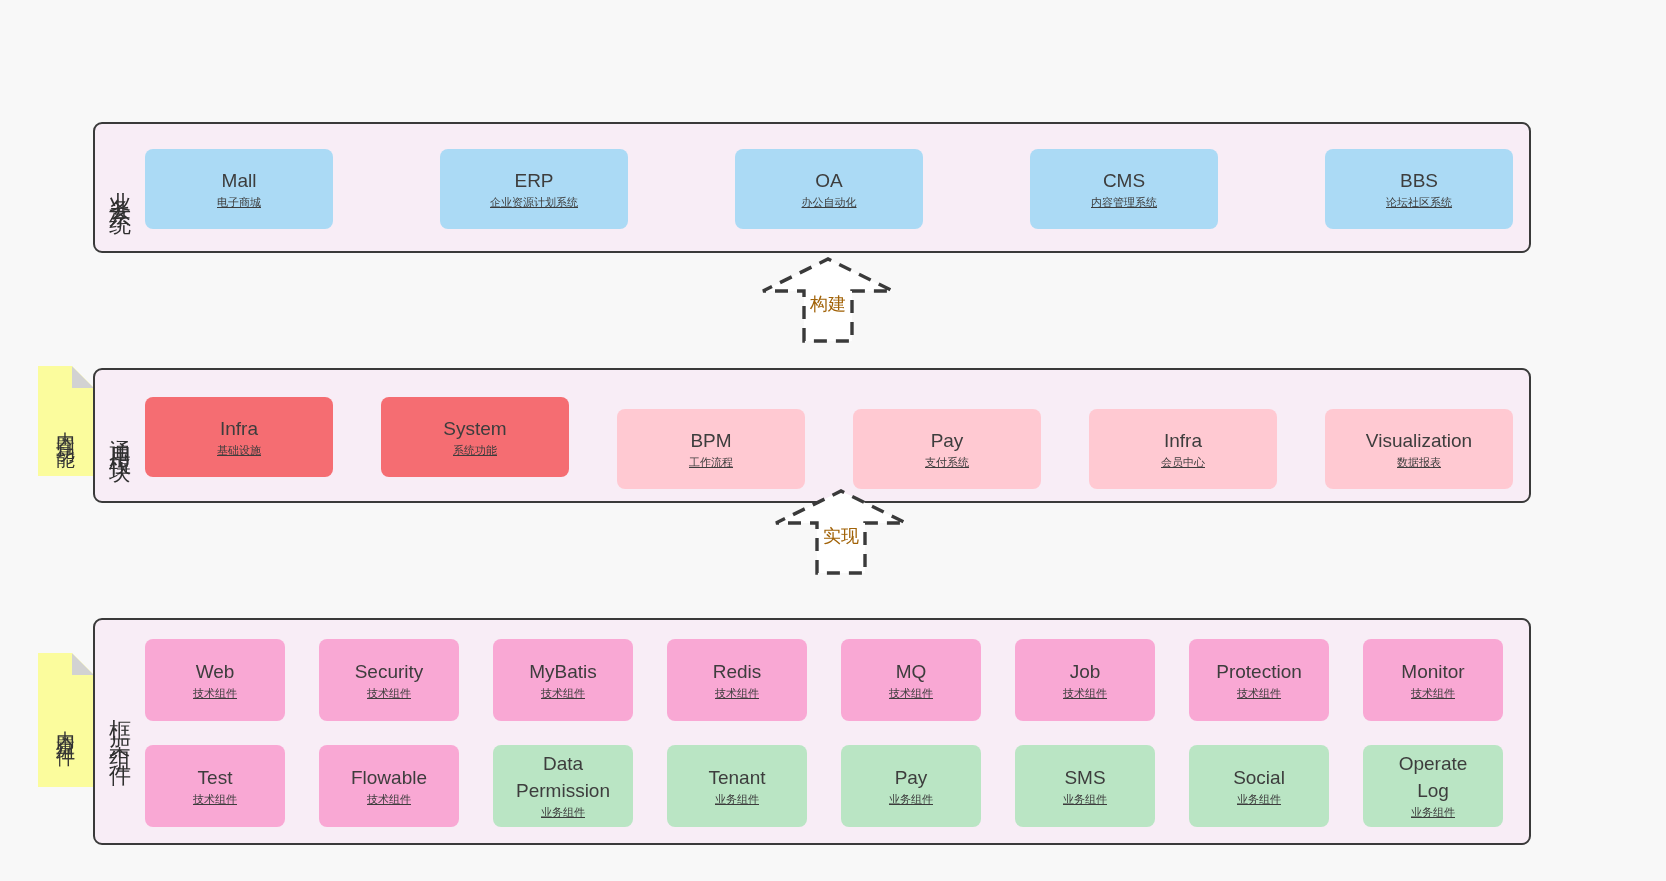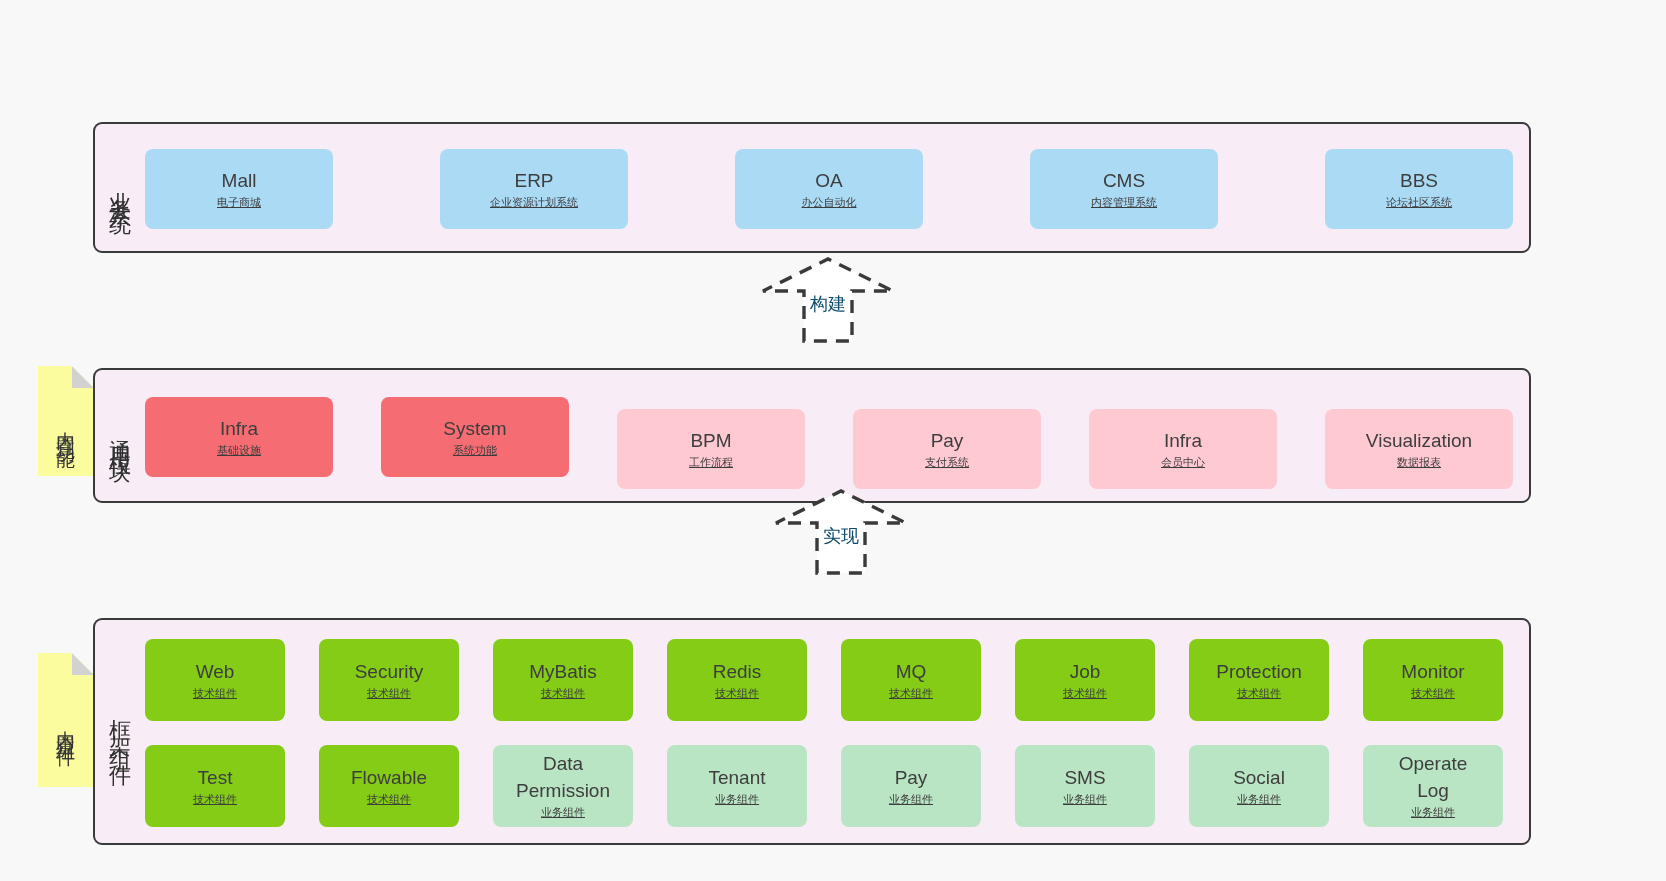--- a/index.html
+++ b/index.html
@@ -42,21 +42,21 @@
     line-height:1.42;padding:2px 24px;box-sizing:border-box;
   }
   .box .title{font-size:19px;}
   .box .sub{font-size:11px;text-decoration:underline;}
   .w188{width:188px;height:80px;}
   .w140{width:140px;height:82px;}
 
   .v-blue  {background:#abdaf5;}
   .v-red   {background:#f56d72;}
   .v-pink  {background:#ffc9d2;margin-top:12px;}
-  .v-green {background:#84cc16;}
+  .v-green {background:#f9a8d4;}
   .v-lgreen{background:#bae5c4;}
 
   
   .sticky{
     position:absolute;left:38px;width:56px;background:#fbfc9d;
     clip-path:polygon(0 0,calc(100% - 22px) 0,100% 22px,100% 100%,0 100%);
     display:flex;justify-content:center;align-items:center;
   }
   .sticky::before{
     content:"";position:absolute;top:0;right:0;width:22px;height:22px;
@@ -70,21 +70,21 @@
   #sticky-modules{top:366px;height:110px;}
   #sticky-components{top:653px;height:134px;}
 
   
   .up-arrow{position:absolute;width:142px;height:90px;}
   #arrow-build{left:757px;top:254px;}
   #arrow-impl {left:770px;top:486px;}
   .up-arrow svg{display:block;width:100%;height:100%;}
   .arrow-label{
     position:absolute;left:50%;top:56%;transform:translate(-50%,-50%);
-    background:#ffffff;font-size:18px;color:#0c4a6e;padding:1px 3px;
+    background:#ffffff;font-size:18px;color:#a16207;padding:1px 3px;
     white-space:nowrap;
   }
 </style>
 </head>
 <body>
 
 <div class="sticky" id="sticky-modules">
   <span class="sticky-text">内置功能</span>
 </div>
 <div class="sticky" id="sticky-components">

